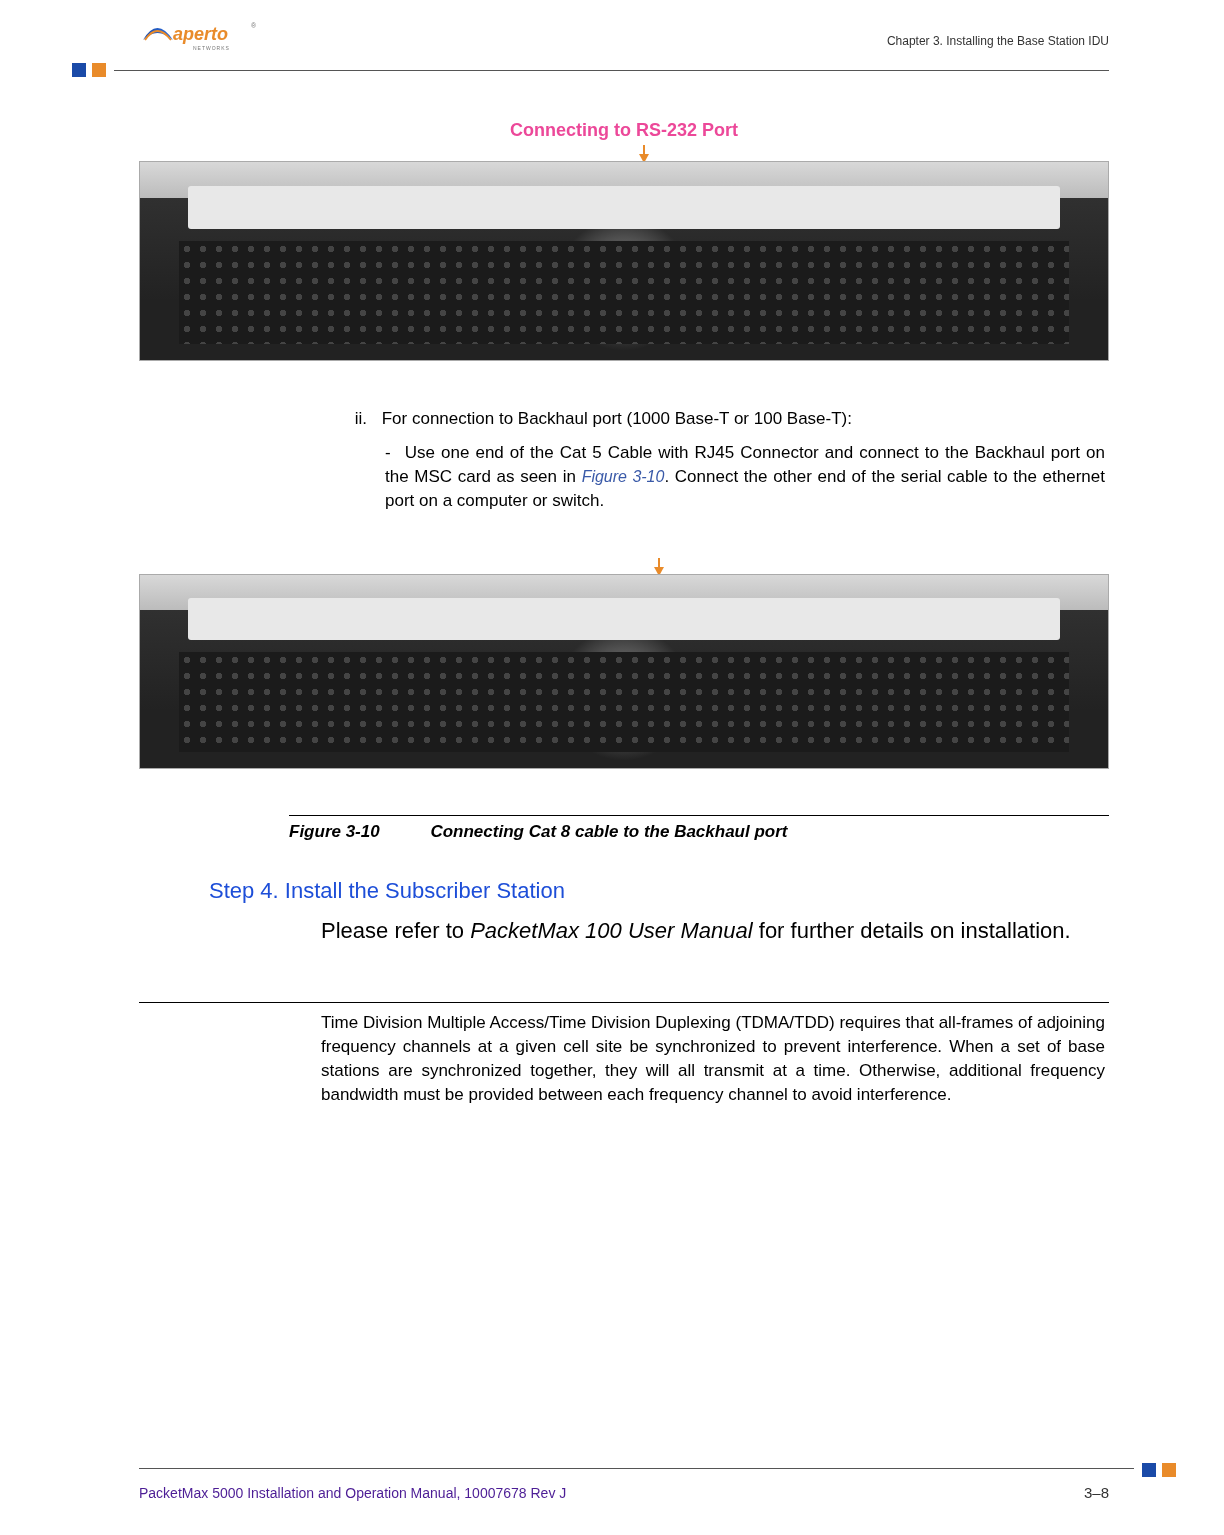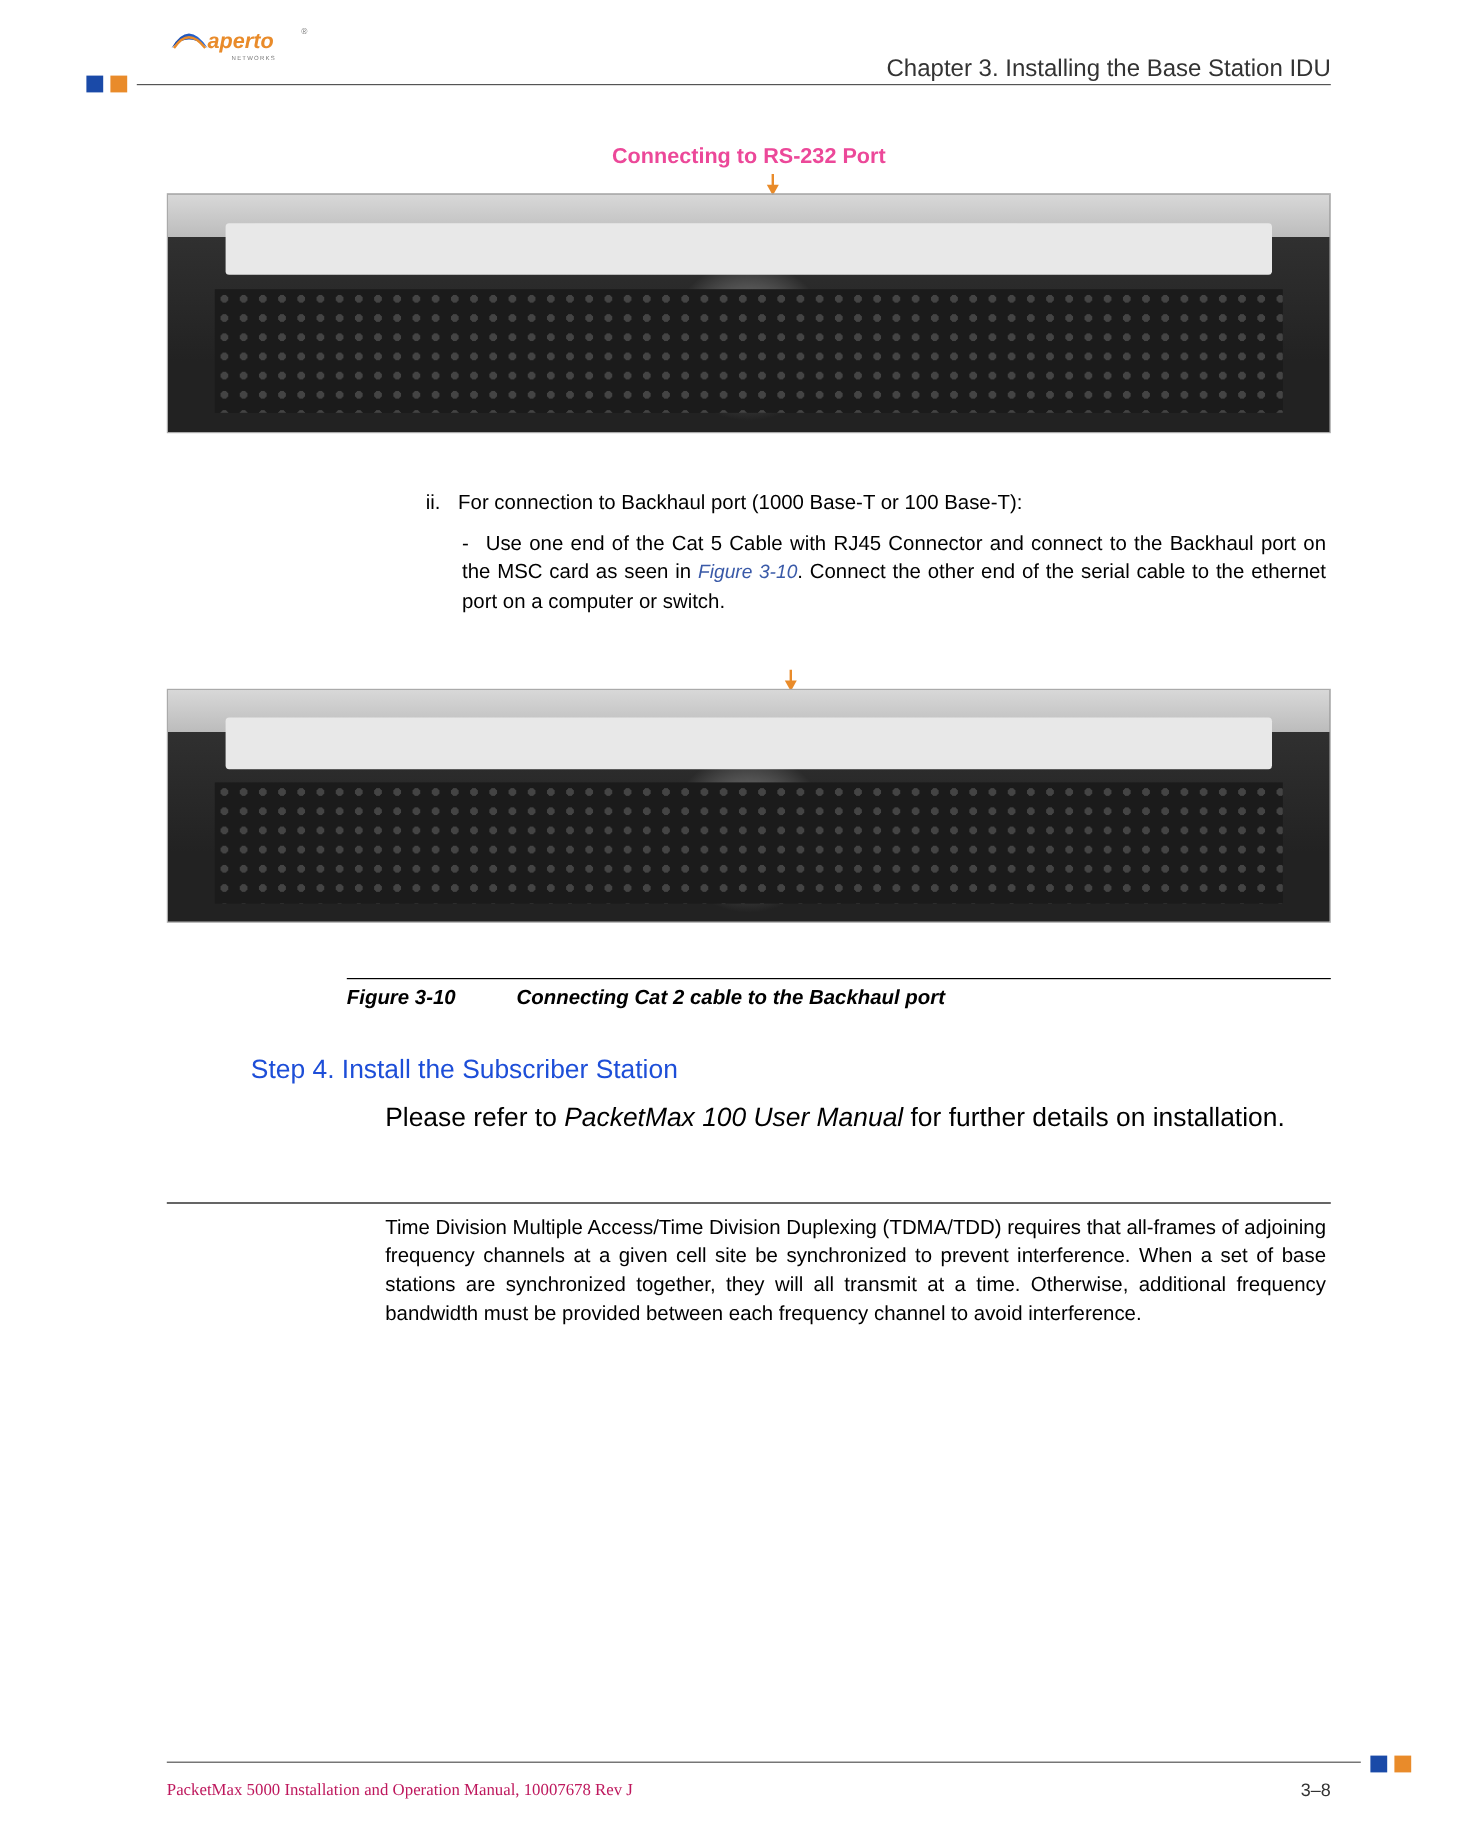--- a/index.html
+++ b/index.html
@@ -32,22 +32,22 @@
     left: 0;
     top: -4px;
     width: 130px;
     height: 36px;
     display: flex;
     align-items: center;
   }
   .chapter-header {
     position: absolute;
     right: 0;
-    top: 24px;
-    font-size: 20px;
+    top: 12px;
+    font-size: 12px;
     color: #333;
   }
   .header-rule {
     position: absolute;
     top: 70px;
     left: 90px;
     right: 115px;
     border-top: 1px solid #555;
   }
   .header-squares-left {
@@ -211,22 +211,21 @@
     bottom: 58px;
     right: 48px;
     display: flex;
     gap: 6px;
   }
   .footer-left {
     position: absolute;
     bottom: 34px;
     left: 115px;
     font-size: 14px;
-    color: #be185d;
-    font-family: Liberation Serif, serif;
+    color: #4c1d95;
   }
   .footer-right {
     position: absolute;
     bottom: 34px;
     right: 115px;
     font-size: 15px;
     color: #333;
   }
 </style>
 </head>
@@ -293,21 +292,21 @@
       </svg>
     </div>
     <div class="device-photo dp2">
       <div class="device-top-strip"></div>
       <div class="device-grill"></div>
     </div>
 
     <div class="caption-block">
       <div class="caption-line">
         <span class="caption-label">Figure 3-10</span>
-        <span>Connecting Cat 2 cable to the Backhaul port</span>
+        <span>Connecting Cat 8 cable to the Backhaul port</span>
       </div>
     </div>
 
     <div class="step4">
       <div class="step4-title">Step 4.  Install the Subscriber Station</div>
       <div class="step4-body">
         <span>Please refer to </span><span class="ital">PacketMax 100 User Manual</span><span> for further details on installation.</span>
       </div>
     </div>
 

